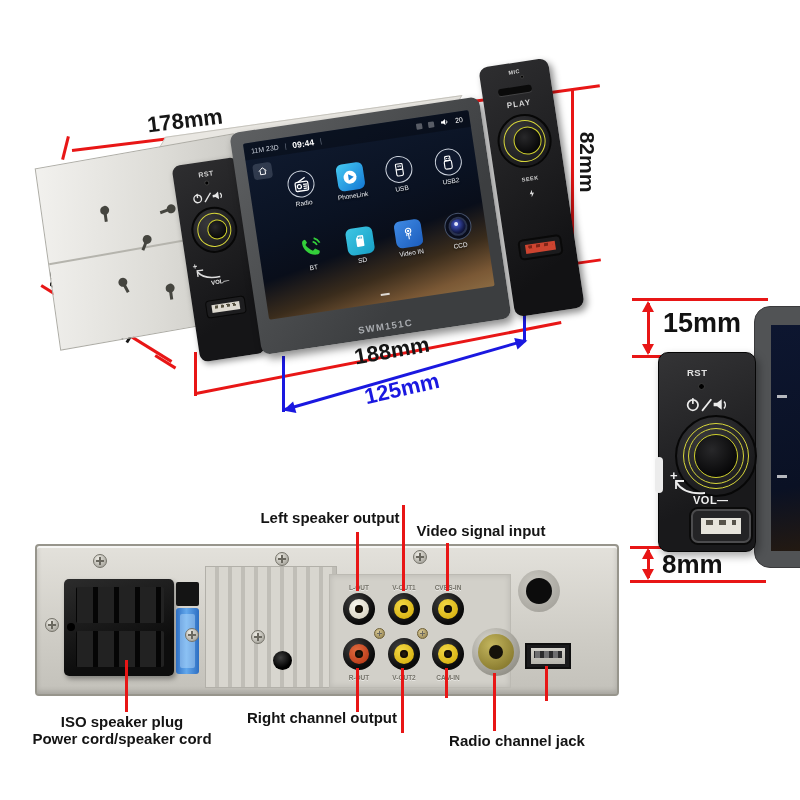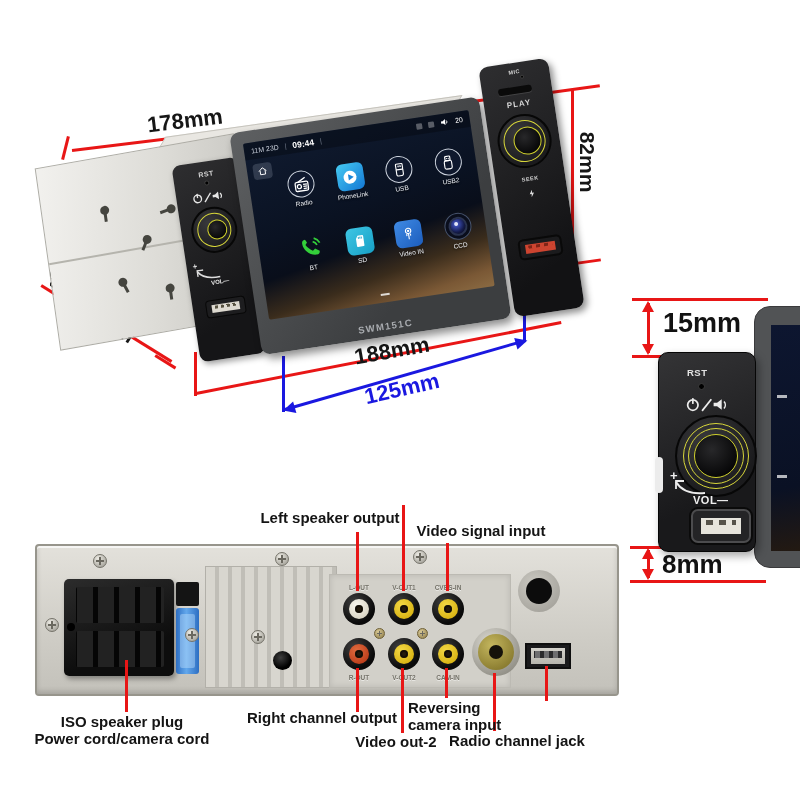--- a/index.html
+++ b/index.html
@@ -495,23 +495,18 @@
 
   <div class="cl" style="left:125px;top:660px;height:52px"></div>
   <div class="cl" style="left:356px;top:668px;height:44px"></div>
   <div class="cl" style="left:401px;top:668px;height:65px"></div>
   <div class="cl" style="left:445px;top:668px;height:30px"></div>
   <div class="cl" style="left:493px;top:673px;height:58px"></div>
   <div class="cl" style="left:545px;top:666px;height:35px"></div>
 
   <div class="lab" style="left:22px;top:714px;width:200px">
     <div>ISO speaker plug</div>
-    <div>Power cord/camera cord</div>
+    <div>Power cord/speaker cord</div>
   </div>
   <div class="lab" style="left:232px;top:710px">Right channel output</div>
-  <div class="lab" style="left:306px;top:734px">Video out-2</div>
-  <div class="lab left" style="left:408px;top:700px">
-    <div>Reversing</div>
-    <div>camera input</div>
-  </div>
   <div class="lab" style="left:427px;top:733px">Radio channel jack</div>
 
 </div>
 
 </body></html>

